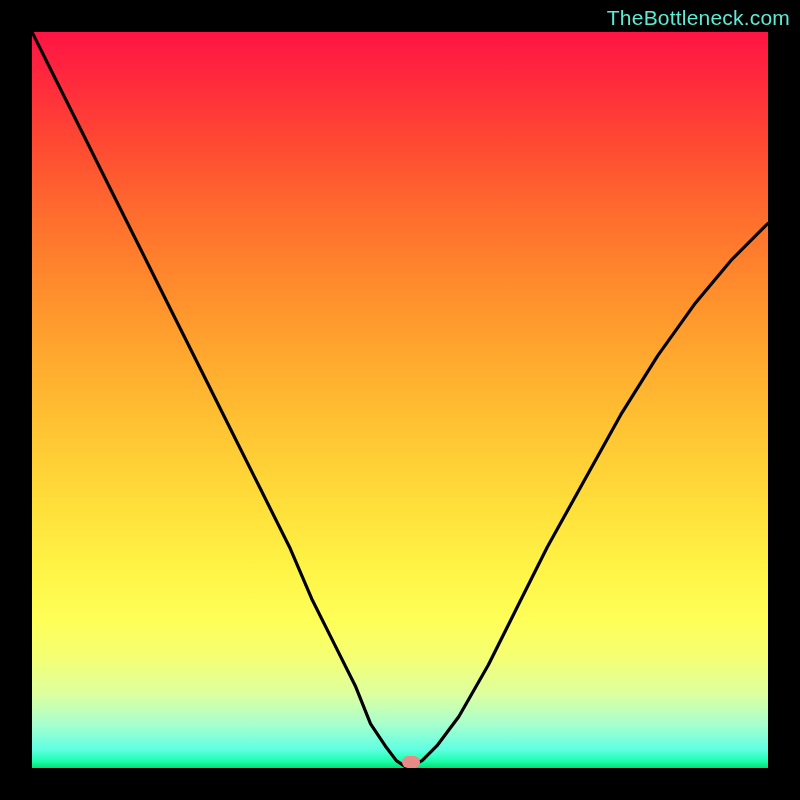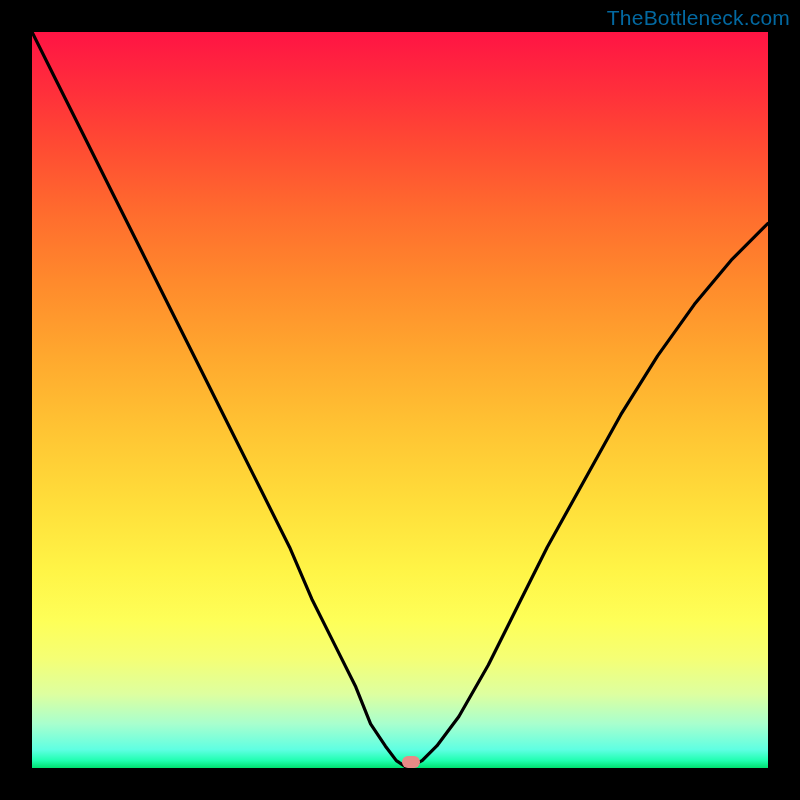--- a/index.html
+++ b/index.html
@@ -56,21 +56,21 @@
     width: 18px;
     height: 12px;
     border-radius: 6px;
     background: #e88a86;
     transform: translate(-50%, -50%);
   }
   .watermark {
     position: absolute;
     top: 6px;
     right: 10px;
-    color: #0369a1;
+    color: #5eead4;
     font-size: 21px;
     font-weight: 500;
     letter-spacing: 0.2px;
     user-select: none;
   }
 </style>
 </head>
 <body>
 
 <div class="frame">

